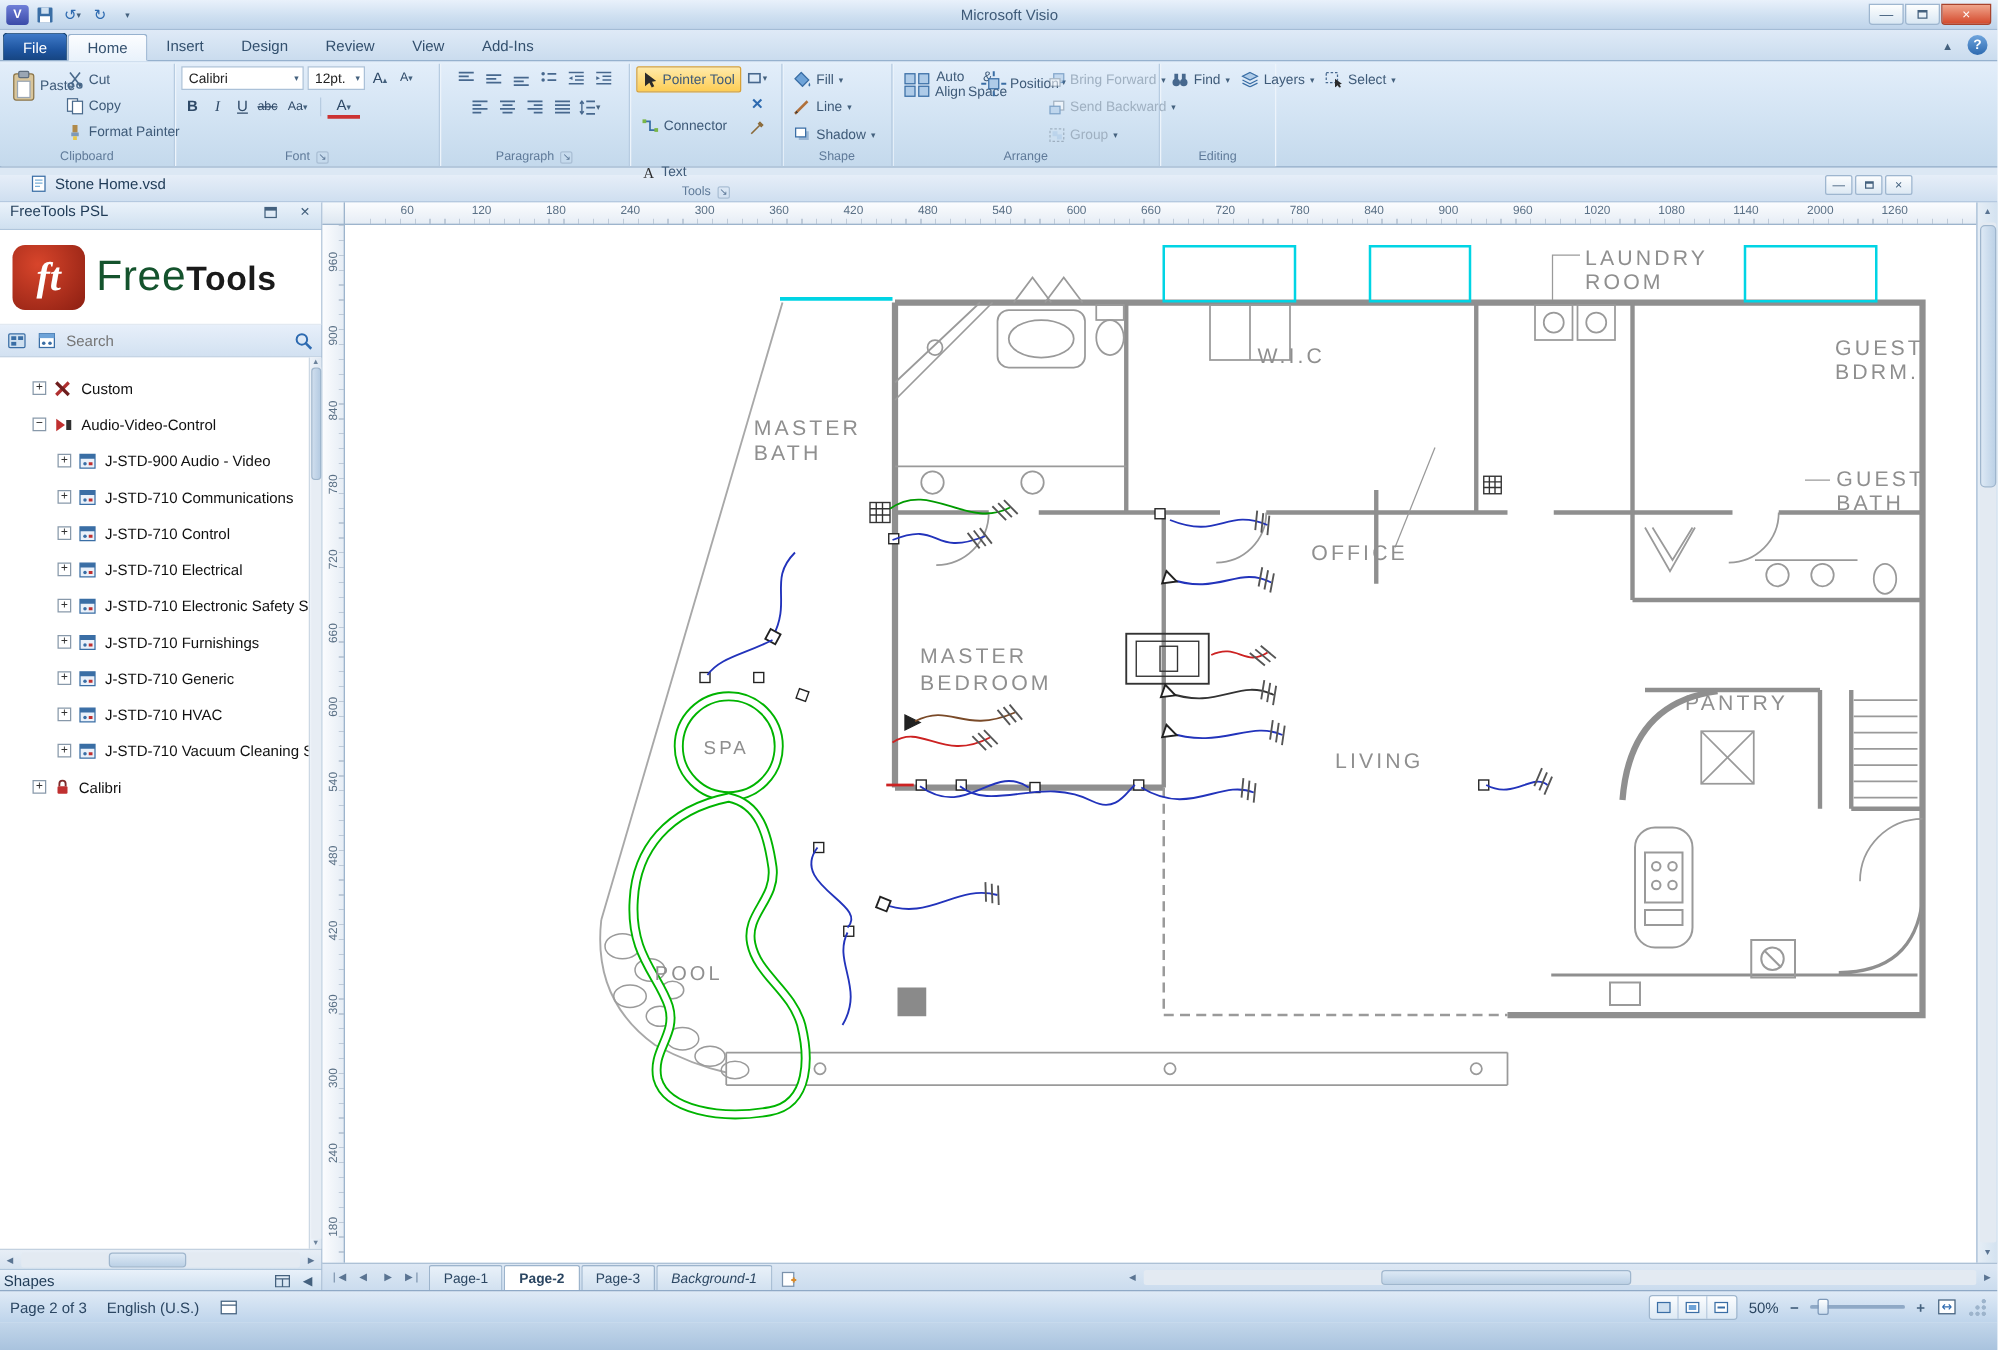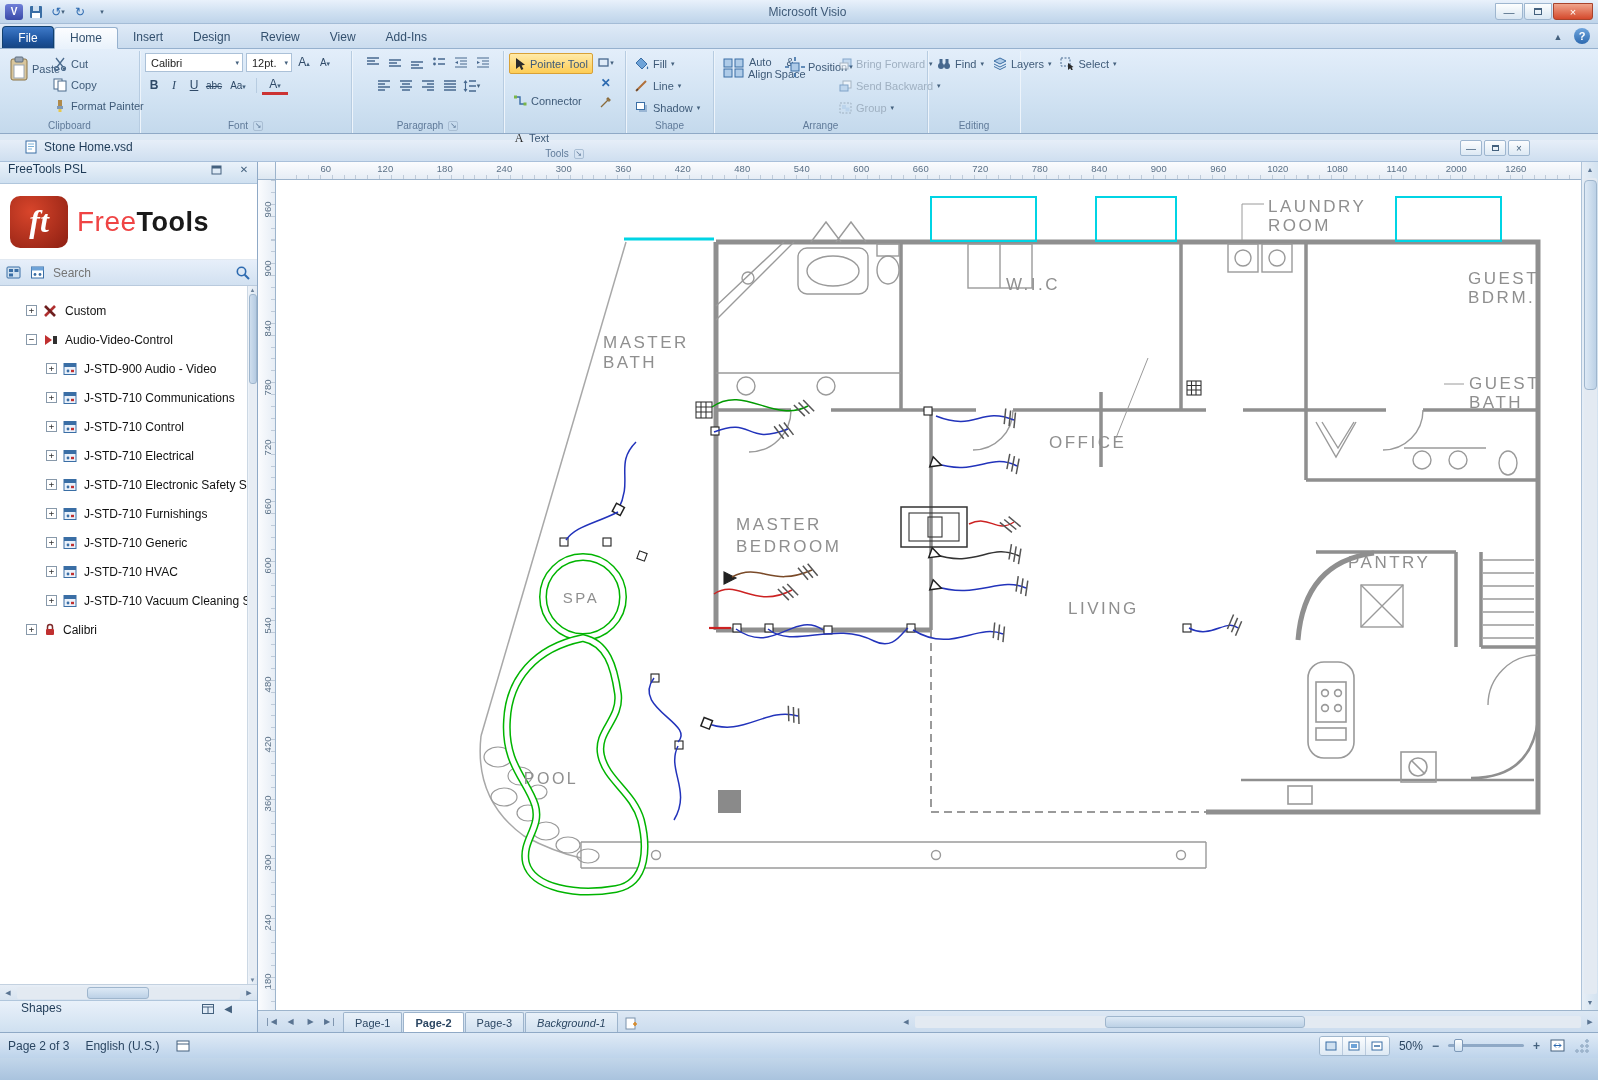--- a/index.html
+++ b/index.html
@@ -52,39 +52,39 @@
   .docbtns{margin-left:auto;margin-right:44px;display:flex;gap:2px}
   .docbtn{width:22px;height:16px;border:1px solid #9eb6cf;border-radius:2px;background:linear-gradient(#fcfdfe,#dde9f4);display:flex;align-items:center;justify-content:center;font-size:10px;color:#44617e}
 
   
   .main{height:870px;display:flex}
   .sidebar{width:258px;background:#f2f6fb;border-right:1px solid #8fa9c6;display:flex;flex-direction:column}
   .paneltitle{height:22px;background:linear-gradient(#eaf2fa,#cfe0f0);border-bottom:1px solid #b0c6dc;display:flex;padding:0 5px 0 8px;font-size:12px;color:#1e3a56;gap:12px}
   .pt-btn{width:16px;height:15px;display:flex;align-items:center;justify-content:center;color:#44617e;font-size:10px}
   .logoarea{height:76px;background:#fff;display:flex;align-items:center;gap:9px;padding-left:10px;border-bottom:1px solid #e2e9f1}
   .logo-mark{width:58px;height:52px;border-radius:10px;background:radial-gradient(circle at 35% 30%,#d8452b,#8c1f12);color:#fff;font-family:"Liberation Serif",serif;font-style:italic;font-weight:bold;font-size:32px;display:flex;align-items:center;justify-content:center}
-  .logo-free{font-size:28px;color:#ef4444;letter-spacing:0.5px}
+  .logo-free{font-size:34px;color:#14532d;letter-spacing:0.5px}
   .logo-tools{font-size:27px;color:#1a1a1a;font-weight:bold;letter-spacing:0.5px}
   .searchrow{height:26px;background:linear-gradient(#e7effa,#d2e1f1);display:flex;align-items:center;gap:6px;padding:0 5px;border-bottom:1px solid #b9cadd}
   .srch-ic{width:18px;height:18px;display:flex;align-items:center;justify-content:center}
   .search-input{flex:1;border:0;background:transparent;font-size:12px;color:#222;outline:none;min-width:0}
   .treewrap{flex:1;background:#fff;display:flex;min-height:0}
   .tree{flex:1;padding-top:10px;overflow:hidden}
   .tree-item{height:29px;display:flex;align-items:center;gap:6px;padding-left:26px;font-size:12px;color:#111}
   .tree-item.child{padding-left:46px}
   .tlabel{white-space:nowrap;overflow:hidden}
   .expander{width:11px;height:11px;border:1px solid #8899aa;background:#fff;font-size:9px;line-height:9px;text-align:center;color:#333;flex:none;font-family:"DejaVu Sans Mono",monospace}
   .tree-vscroll{width:10px;background:linear-gradient(90deg,#eef3f9,#dfe8f2);border-left:1px solid #ccd8e4;display:flex;flex-direction:column;align-items:center;padding:1px 0;font-size:6px;color:#6c839c}
   .tvs-track{flex:1;width:8px;margin:1px 0;background:#e7edf4}
   .tvs-thumb{height:90px;background:linear-gradient(90deg,#cfdeee,#b5cbe2);border:1px solid #9fb6cd;border-radius:3px}
   .hscroll{height:16px;background:linear-gradient(#e7eef6,#d7e3f0);border-top:1px solid #c3d1e0;display:flex;align-items:center}
   .sc-btn{width:16px;height:14px;display:flex;align-items:center;justify-content:center;font-size:7px;color:#5a7492}
   .sc-track{flex:1;height:12px;margin:0 1px;background:#e3eaf2;border-radius:2px;position:relative}
   .sc-thumb{position:absolute;top:0;height:12px;background:linear-gradient(#dde9f5,#bcd1e6);border:1px solid #9fb6cd;border-radius:3px}
-  .shapesbar{height:32px;background:linear-gradient(#e9f1fa,#cfe0f0);border-top:1px solid #b0c6dc;display:flex;align-items:flex-start;padding:0 21px;font-size:12px;color:#1e3a56;gap:4px}
+  .shapesbar{height:17px;background:linear-gradient(#e9f1fa,#cfe0f0);border-top:1px solid #b0c6dc;display:flex;align-items:flex-end;padding:0 3px;font-size:12px;color:#1e3a56;gap:4px}
 
   .rightcol{flex:1;display:flex;flex-direction:column;min-width:0}
   .workspace{flex:1;position:relative;background:#c6d5e6;min-height:0}
   .corner{position:absolute;left:0;top:0;width:18px;height:18px;background:linear-gradient(#f6f9fc,#dde7f1);border-right:1px solid #9db4cc;border-bottom:1px solid #9db4cc;z-index:3}
   .ruler-h{position:absolute;left:18px;right:17px;top:0;height:18px;background:linear-gradient(#fbfcfe,#e6edf5);border-bottom:1px solid #9db4cc;display:flex;padding-left:20px;overflow:hidden;background-image:repeating-linear-gradient(90deg,#bfcbd9 0 1px,transparent 1px 11.9px),linear-gradient(#fbfcfe,#e6edf5);background-size:100% 5px,100% 100%;background-position:20px 13px,0 0;background-repeat:no-repeat,no-repeat}
   .ruler-h span{width:59.5px;flex:none;text-align:center;font-size:9.5px;color:#5a7086;line-height:14px}
   .ruler-v{position:absolute;left:0;top:18px;bottom:0;width:18px;background:linear-gradient(90deg,#fbfcfe,#e6edf5);border-right:1px solid #9db4cc;overflow:hidden;background-image:repeating-linear-gradient(180deg,#bfcbd9 0 1px,transparent 1px 11.9px),linear-gradient(90deg,#fbfcfe,#e6edf5);background-size:5px 100%,100% 100%;background-position:13px 0,0 0;background-repeat:no-repeat,no-repeat}
   .ruler-v span{display:flex;align-items:center;justify-content:center;height:59.4px;width:18px;writing-mode:vertical-rl;transform:rotate(180deg);font-size:9.5px;color:#5a7086}
   .canvas{position:absolute;left:18px;top:18px;right:17px;bottom:0;background:#fff;overflow:hidden}
   .vscroll{position:absolute;right:0;top:0;bottom:0;width:17px;background:linear-gradient(90deg,#e6eef6,#d3e2f0);border-left:1px solid #aec3d9;display:flex;flex-direction:column;align-items:center;z-index:3}

